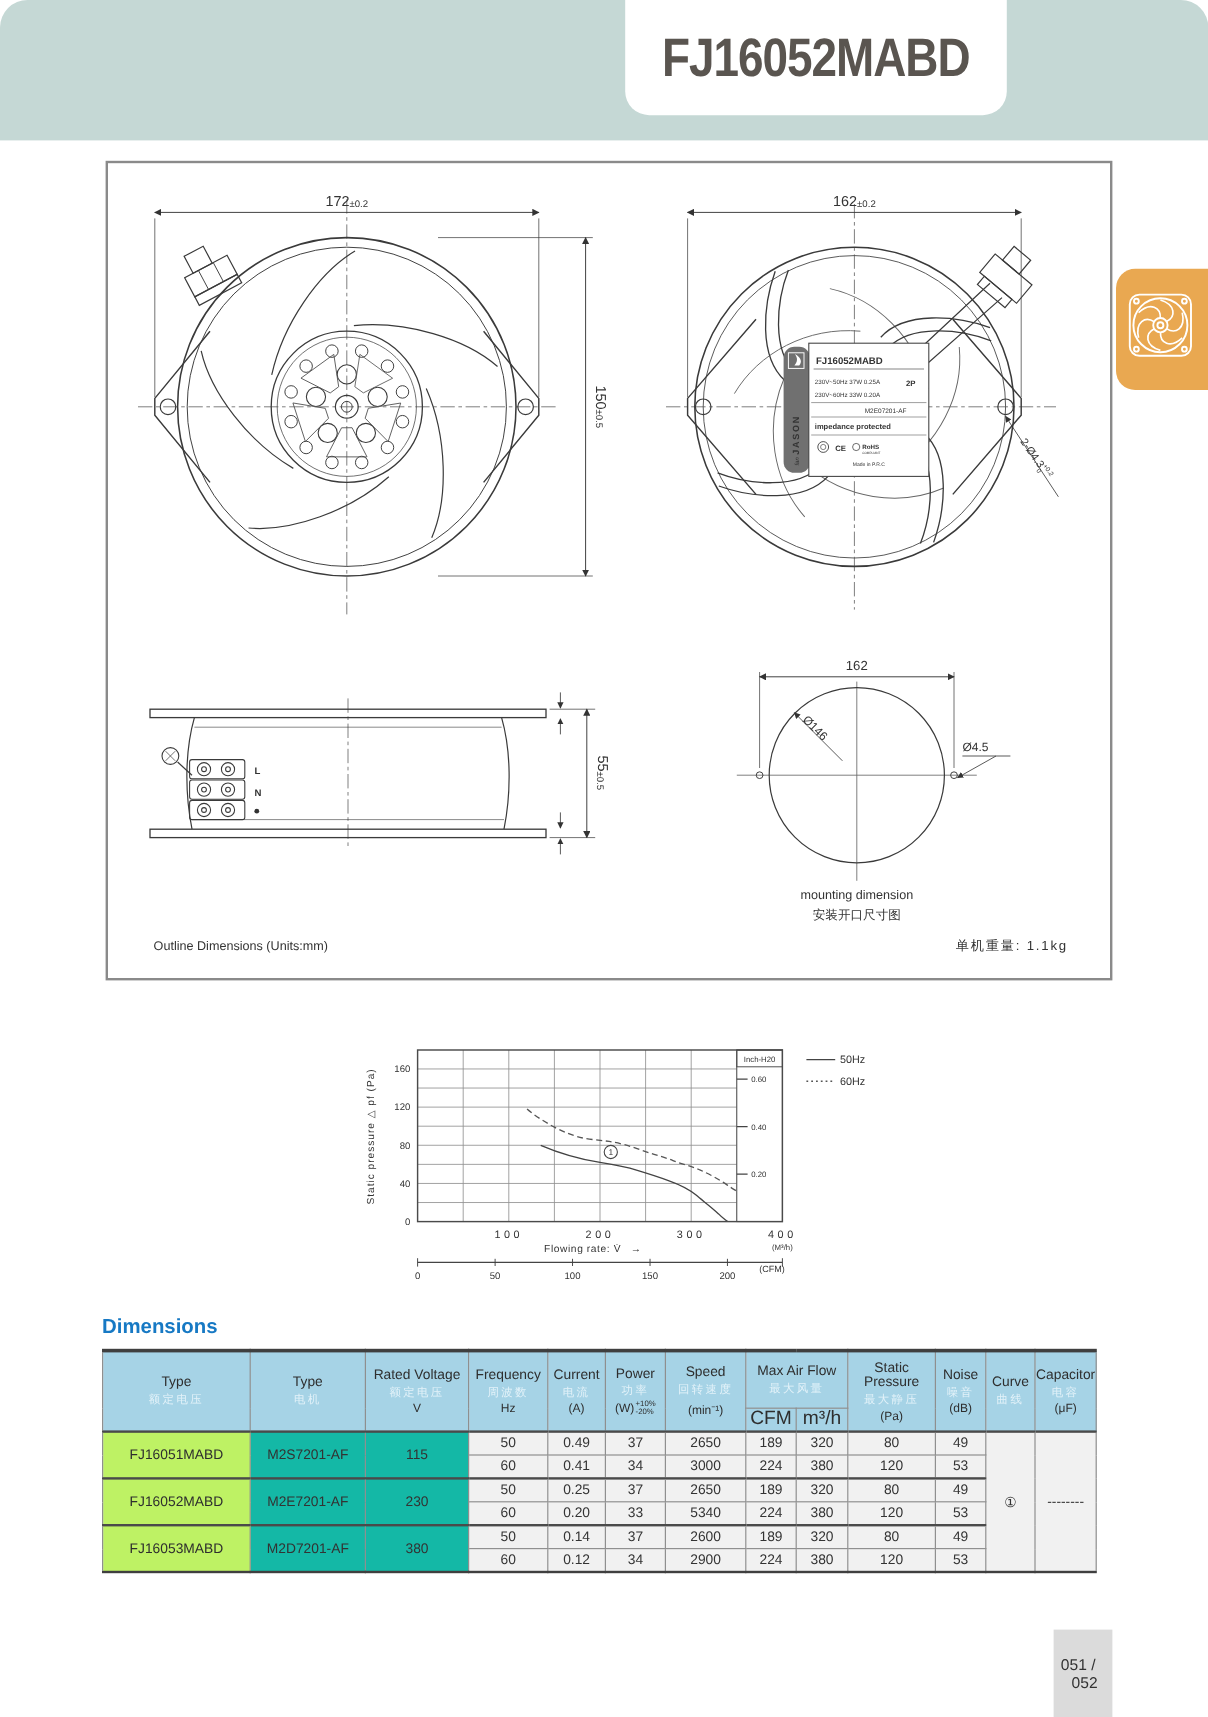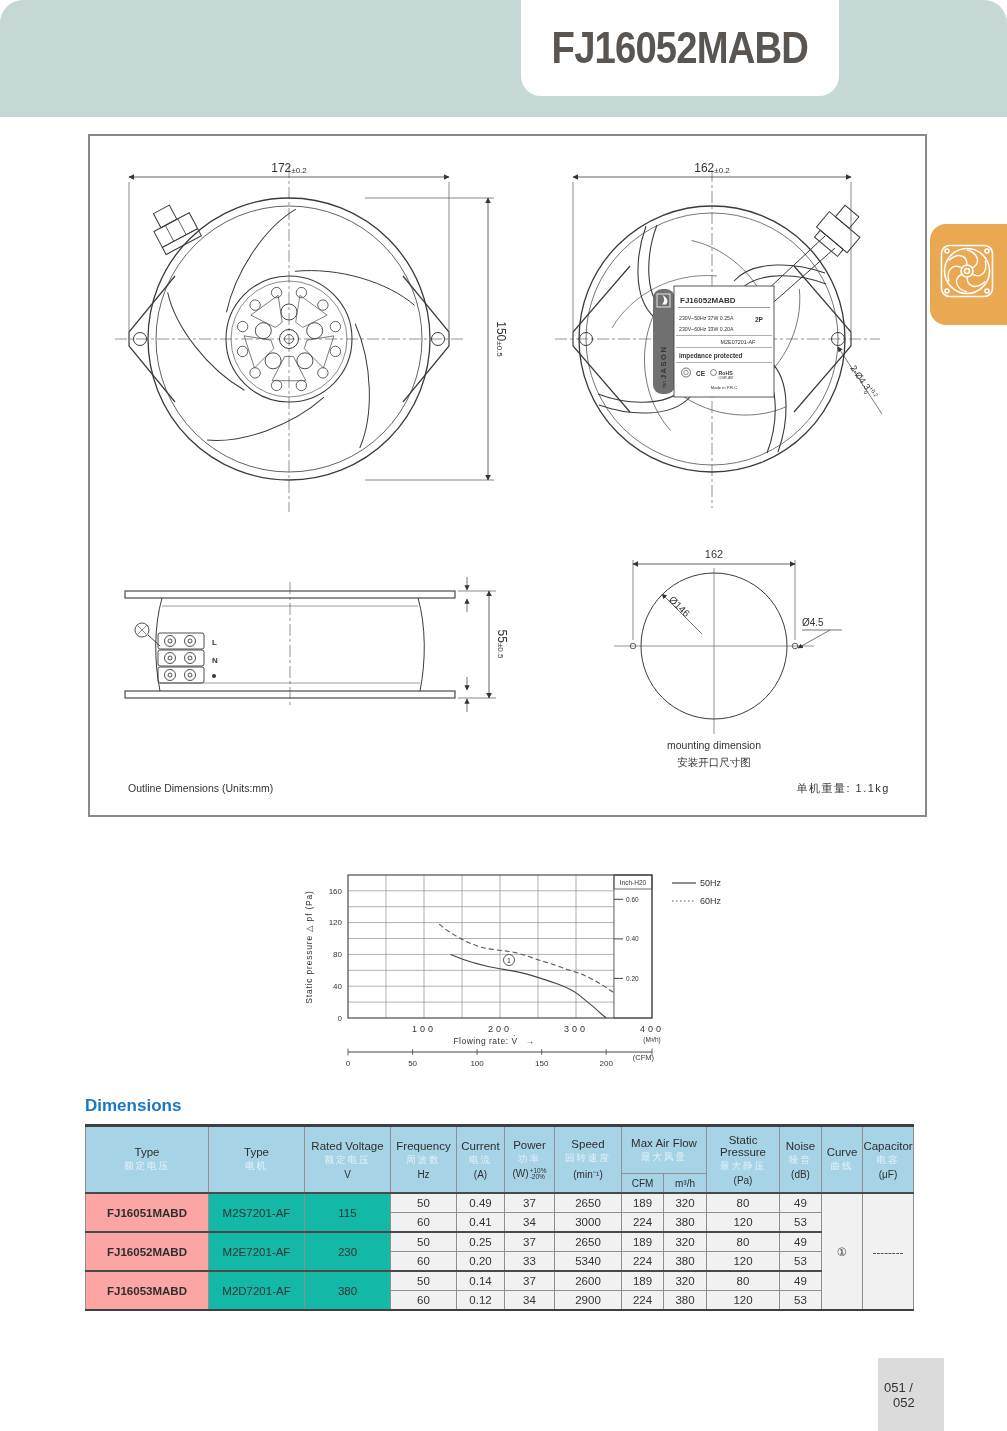--- a/index.html
+++ b/index.html
@@ -18,28 +18,28 @@
   .chart-wrap{position:absolute;left:296px;top:856px;}
   .params-heading{position:absolute;left:85px;top:1096px;font-size:17px;font-weight:bold;color:#1779c4;}
   .params-table{position:absolute;left:85px;top:1124px;border-collapse:collapse;table-layout:fixed;
                 width:828px;border-top:3px solid #3f3f3f;border-bottom:2px solid #3f3f3f;}
   .params-table th,.params-table td{border:1px solid #8f8f8f;padding:0;text-align:center;vertical-align:middle;}
   .params-table thead th{background:#a6d3e6;font-weight:normal;}
   .hstack{display:flex;flex-direction:column;align-items:center;justify-content:center;gap:2px;padding:3px 0;}
   .h-en{font-size:11.5px;color:#2e2e2e;}
   .h-cn{font-size:9.5px;color:#e3f2f9;letter-spacing:2px;white-space:nowrap;}
   .h-unit{font-size:10px;color:#2e2e2e;}
-  .h-unit-row{font-size:10px;color:#2e2e2e;height:18px;}
+  .h-unit-row{font-size:16px;color:#2e2e2e;height:18px;}
   .tol{display:inline-flex;flex-direction:column;font-size:6.5px;line-height:6px;
        vertical-align:middle;margin-left:1px;text-align:left;}
   .params-table tbody td{font-size:11.5px;color:#333;height:18px;background:#f1f1f1;}
-  .params-table tbody td.type-cell{background:#fca5a5;color:#2e2e2e;font-weight:bold;}
+  .params-table tbody td.type-cell{background:#bef264;color:#2e2e2e;}
   .params-table tbody td.gray-cell{background:#14b8a6;}
   .params-table tbody tr.grp td{border-top:2px solid #4a4a4a;}
-  .page-num{position:absolute;left:878px;top:1358px;width:66px;height:73px;background:#dbdbdb;
+  .page-num{position:absolute;left:878px;top:1358px;width:49px;height:73px;background:#dbdbdb;
             font-size:13px;color:#333;padding-top:22px;box-sizing:border-box;}
   .page-num .pn1{padding-left:6px;}
   .page-num .pn2{padding-left:15px;}
   text{font-family:"Liberation Sans",sans-serif;fill:#333;}
 </style>
 </head>
 <body>
 
 <div class="page">
 

